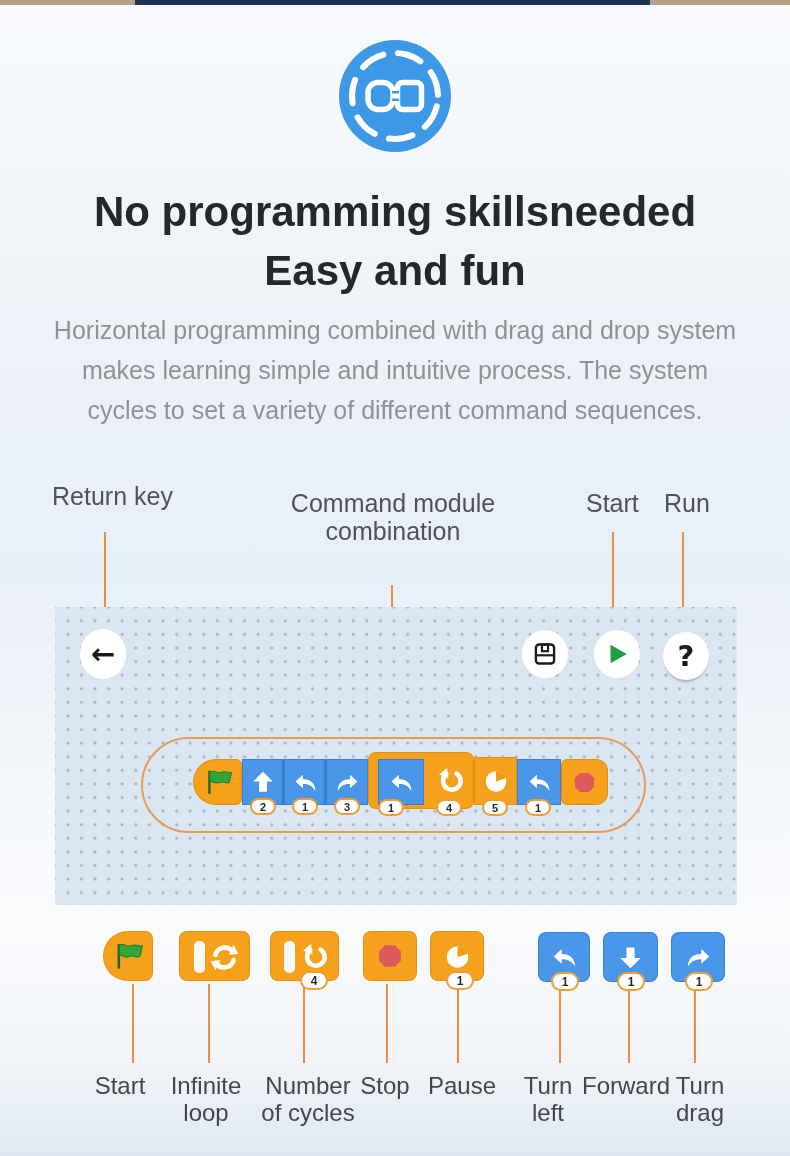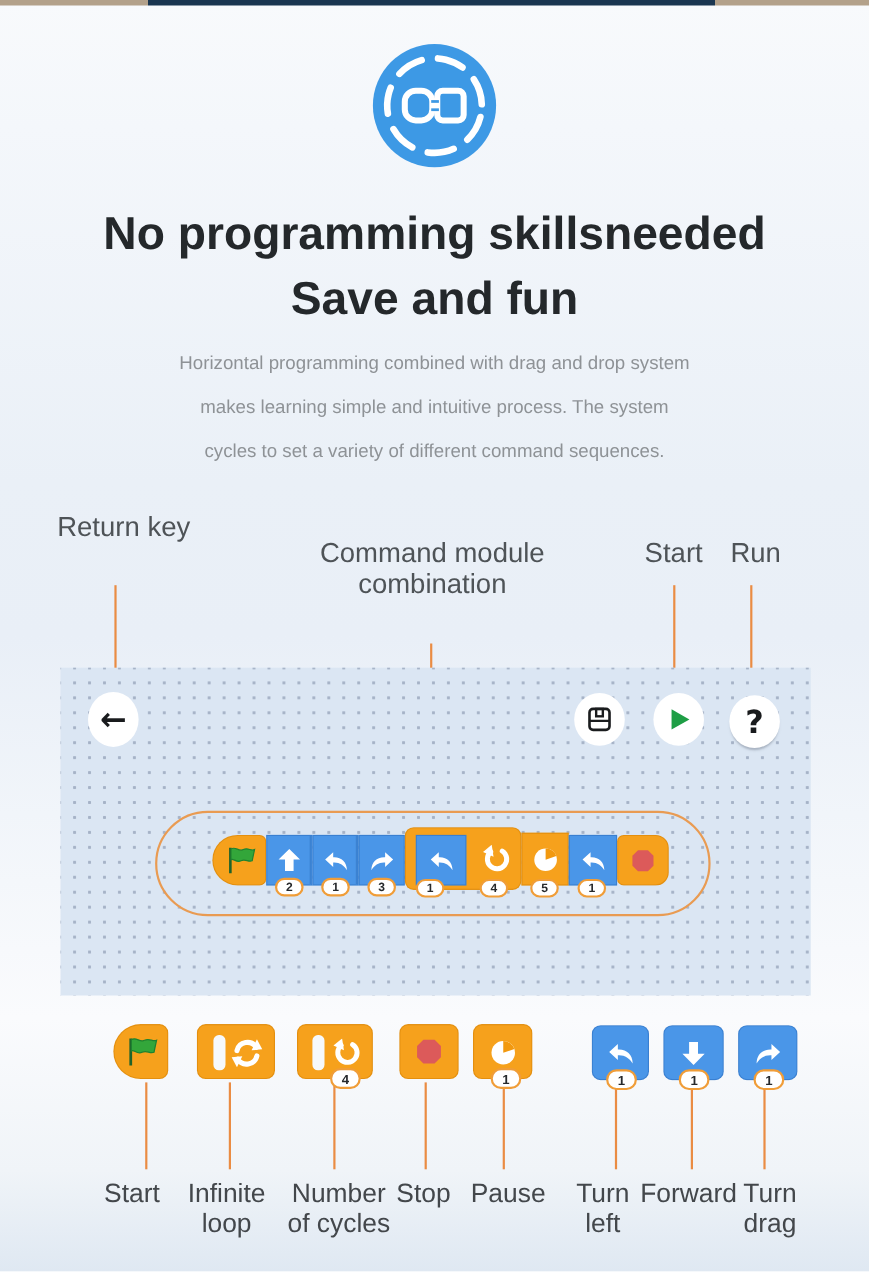--- a/index.html
+++ b/index.html
@@ -8,24 +8,24 @@
     font-family:"Liberation Sans",sans-serif;
     background:linear-gradient(180deg,#f8fafc 0%,#f4f7fb 10%,#eaf0f7 38%,#e9eff7 50%,#f1f5fa 64%,#fafbfd 80%,#f0f4f8 92%,#dfe8f2 100%);
   }
   .abs{position:absolute;}
   
   .top-strip{top:0;left:0;width:790px;height:5px;
     background:linear-gradient(90deg,#b3a18a 0,#b3a18a 135px,#1a3650 135px,#1a3650 650px,#b3a18a 650px,#b3a18a 790px);}
   
   .headline{top:182px;left:0;width:790px;text-align:center;font-size:42px;line-height:59px;
     font-weight:bold;color:#24282b;letter-spacing:0;}
-  .desc{top:310px;left:0;width:790px;text-align:center;font-size:17px;line-height:40px;color:#8e9296;}
+  .desc{top:310px;left:0;width:790px;text-align:center;font-size:25px;line-height:40px;color:#8e9296;}
   
   .ann{font-size:25px;color:#4e5357;line-height:28px;}
-  .ann-return{top:465px;left:52px;text-align:center;}
+  .ann-return{top:482px;left:52px;text-align:center;}
   .ann-command{top:489px;left:287px;width:212px;text-align:center;}
   .ann-save{top:489px;left:586px;}
   .ann-run{top:489px;left:664px;}
   .leader{width:2px;background:#ea8c43;}
   .l-return{left:104px;top:532px;height:100px;}
   .l-command{left:391px;top:585px;height:152px;}
   .l-save{left:612px;top:532px;height:99px;}
   .l-run{left:682px;top:532px;height:99px;}
   
   .panel{left:55px;top:607px;width:682px;height:298px;background-color:#dbe6f3;
@@ -72,21 +72,21 @@
       <circle cx="58" cy="58" r="43" fill="none" stroke="#fff" stroke-width="6" stroke-dasharray="24 15" stroke-linecap="round" transform="rotate(14 58 58)"></circle>
       <rect x="31" y="44.5" width="25" height="27" rx="10" fill="none" stroke="#fff" stroke-width="5.5"></rect>
       <rect x="60.5" y="44.5" width="24" height="27" rx="5" fill="none" stroke="#fff" stroke-width="5.5"></rect>
       <rect x="55" y="53" width="7" height="10" fill="#3d99e5"></rect>
       <rect x="54" y="55.5" width="9" height="5" fill="#fff"></rect>
     </svg>
   </div>
 
   <div class="abs headline">
     <div>No programming skillsneeded</div>
-    <div>Save and fun</div>
+    <div>Easy and fun</div>
   </div>
 
   <div class="abs desc">
     <div>Horizontal programming combined with drag and drop system</div>
     <div>makes learning simple and intuitive process. The system</div>
     <div>cycles to set a variety of different command sequences.</div>
   </div>
 
   <div class="abs ann ann-return">Return key</div>
   <div class="abs ann ann-command">

